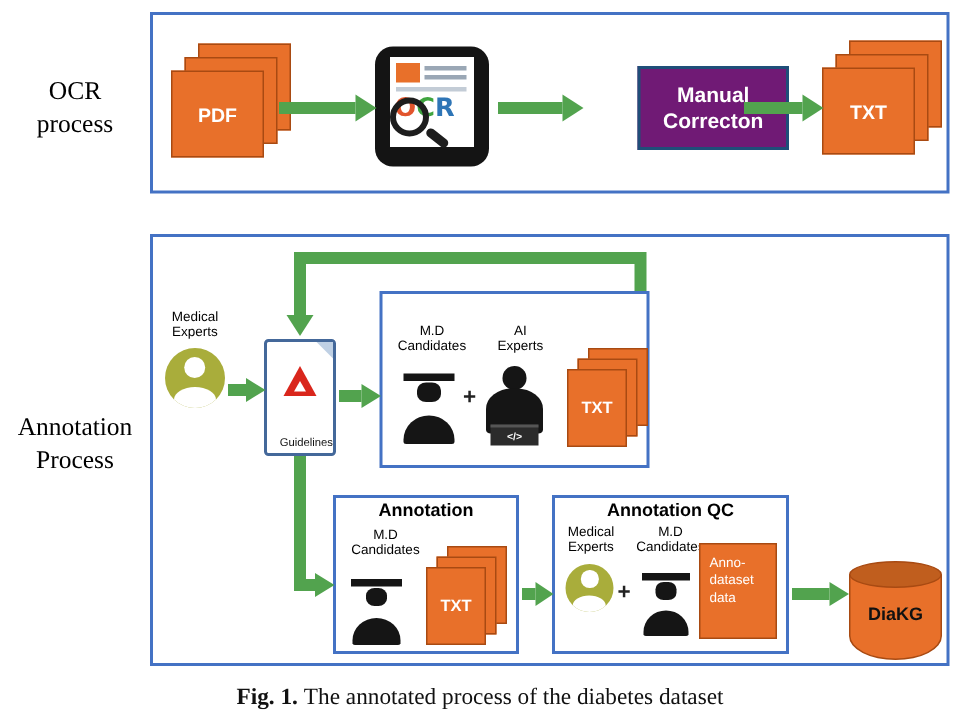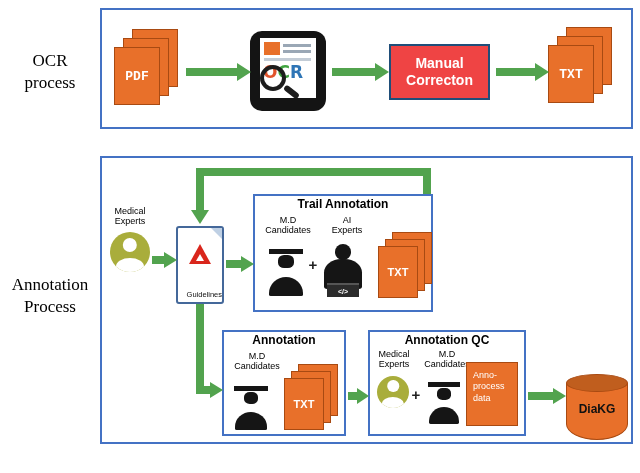--- a/index.html
+++ b/index.html
@@ -13,42 +13,42 @@
   .inner-box { position: absolute; border: 2px solid #4472C4; background: #fff; z-index: 2; }
 
   .section-label { position: absolute; font-family: "Liberation Serif", serif; font-size: 17px; line-height: 1.3; color: #000; text-align: center; z-index: 3; }
   .inner-title { position: absolute; font-size: 12px; font-weight: 600; color: #000; text-align: center; z-index: 4; }
   .small-label { position: absolute; font-size: 9px; line-height: 1.15; color: #000; text-align: center; z-index: 4; }
   .plus { position: absolute; font-size: 15px; font-weight: bold; color: #222; text-align: center; z-index: 4; }
 
   
   .stack { position: absolute; z-index: 5; }
   .page { position: absolute; background: #E8702A; border: 1px solid #A84A12; }
-  .stack-lg .page { width: 46px; height: 58px; font-family: Liberation Mono, monospace; }
+  .stack-lg .page { width: 62px; height: 58px; }
   .stack-lg .back { left: 18px; top: 0; } .stack-lg .mid { left: 9px; top: 9px; } .stack-lg .front { left: 0; top: 18px; }
   .stack-sm .page { width: 40px; height: 52px; }
   .stack-sm .back { left: 14px; top: 0; } .stack-sm .mid { left: 7px; top: 7px; } .stack-sm .front { left: 0; top: 14px; }
   .front { display: flex; align-items: center; justify-content: center; }
   .page-label { color: #fff; font-weight: bold; font-size: 13px; }
   .stack-sm .page-label { font-size: 11px; }
 
   
   .ocr-icon { position: absolute; background: #141414; border-radius: 12px; z-index: 5; }
   .ocr-icon div, .ocr-icon span.word { position: absolute; }
   .ocr-doc { left: 10px; top: 7px; width: 56px; height: 60px; background: #fff; }
   .ocr-img { left: 14px; top: 11px; width: 16px; height: 13px; background: #E8702A; }
   .ocr-l1 { left: 33px; top: 13px; width: 28px; height: 3px; background: #9aa7b5; }
   .ocr-l2 { left: 33px; top: 19px; width: 28px; height: 3px; background: #9aa7b5; }
   .ocr-l3 { left: 14px; top: 27px; width: 47px; height: 3px; background: #c3ccd6; }
   .ocr-word { position: absolute; left: 13px; top: 31px; font-size: 17px; font-weight: 800; font-family: "DejaVu Sans", sans-serif; }
   .ocr-word .o { color: #E2542C; } .ocr-word .c { color: #3FA43F; } .ocr-word .r { color: #2E75B6; }
   .lens { left: 10px; top: 34px; width: 26px; height: 26px; border: 4px solid #1d1d1d; border-radius: 50%; }
   .handle { left: 33px; top: 58px; width: 17px; height: 6px; background: #1d1d1d; transform: rotate(38deg); border-radius: 3px; }
 
-  .manual-box { position: absolute; background: #ef4444; border: 2px solid #1F4E79; color: #fff; font-size: 14px; font-weight: 600; line-height: 1.25; display: flex; align-items: center; justify-content: center; text-align: center; z-index: 5; }
+  .manual-box { position: absolute; background: #701a75; border: 2px solid #1F4E79; color: #fff; font-size: 14px; font-weight: 600; line-height: 1.25; display: flex; align-items: center; justify-content: center; text-align: center; z-index: 5; margin-left: 36px; }
 
   
   .avatar { position: absolute; background: #A9AD3B; border-radius: 50%; overflow: hidden; z-index: 5; }
   .avatar .av-head { position: absolute; left: 50%; top: 14%; width: 36%; height: 36%; transform: translateX(-50%); background: #fff; border-radius: 50%; }
   .avatar .av-body { position: absolute; left: 50%; bottom: -8%; width: 70%; height: 42%; transform: translateX(-50%); background: #fff; border-radius: 50% 50% 0 0; }
 
   
   .guidelines { position: absolute; background: #fff; border: 2px solid #44689A; border-radius: 3px; z-index: 5; }
   .guidelines .fold { position: absolute; top: 0; right: 0; width: 0; height: 0; border-top: 11px solid #BFD0E4; border-left: 11px solid transparent; }
   .guidelines .adobe { position: absolute; top: 16px; left: 50%; margin-left: -11px; width: 0; height: 0; border-left: 11px solid transparent; border-right: 11px solid transparent; border-bottom: 20px solid #D9261C; }
@@ -155,21 +155,20 @@
   </div>
 
   <div class="guidelines" style="left:176px; top:226px; width:48px; height:78px;">
     <div class="fold"></div>
     <div class="adobe"></div>
     <div class="adobe-hole"></div>
     <div class="g-label">Guidelines</div>
   </div>
 
   <div class="inner-box" style="left:253px; top:194px; width:180px; height:118px;"></div>
-  <div class="inner-title" style="left:253px; top:197px; width:180px;">Trail Annotation</div>
   <div class="small-label pre" style="left:257px; top:215px; width:62px;">M.D
 Candidates</div>
   <div class="small-label pre" style="left:321px; top:215px; width:52px;">AI
 Experts</div>
   <div class="grad-icon" style="left:267px; top:242px; width:38px; height:56px;">
     <div class="cap"></div>
       <div class="head"></div>
       <div class="body"></div>
   </div>
   <div class="plus" style="left:305px; top:256px; width:16px;">+</div>
@@ -214,23 +213,26 @@
   </div>
   <div class="plus" style="left:409px; top:386px; width:14px;">+</div>
   <div class="small-label pre" style="left:421px; top:349px; width:52px;">M.D
 Candidates</div>
   <div class="grad-icon" style="left:427px; top:376px; width:34px; height:50px;">
     <div class="cap"></div>
       <div class="head"></div>
       <div class="body"></div>
   </div>
   <div class="anno-data-doc pre" style="left:466px; top:362px; width:52px; height:64px;">Anno-
-process
+dataset
 data</div>
 
   <div class="cylinder" style="left:566px; top:360px; width:62px; height:66px;">
     <div class="cyl-body"></div>
     <div class="cyl-top"></div>
     <div class="cyl-label">DiaKG</div>
   </div>
 
+  <div class="caption">
+    <span class="cap-bold">Fig. 1.</span><span>The annotated process of the diabetes dataset</span>
+  </div>
 
 </div>
 
 </body></html>

